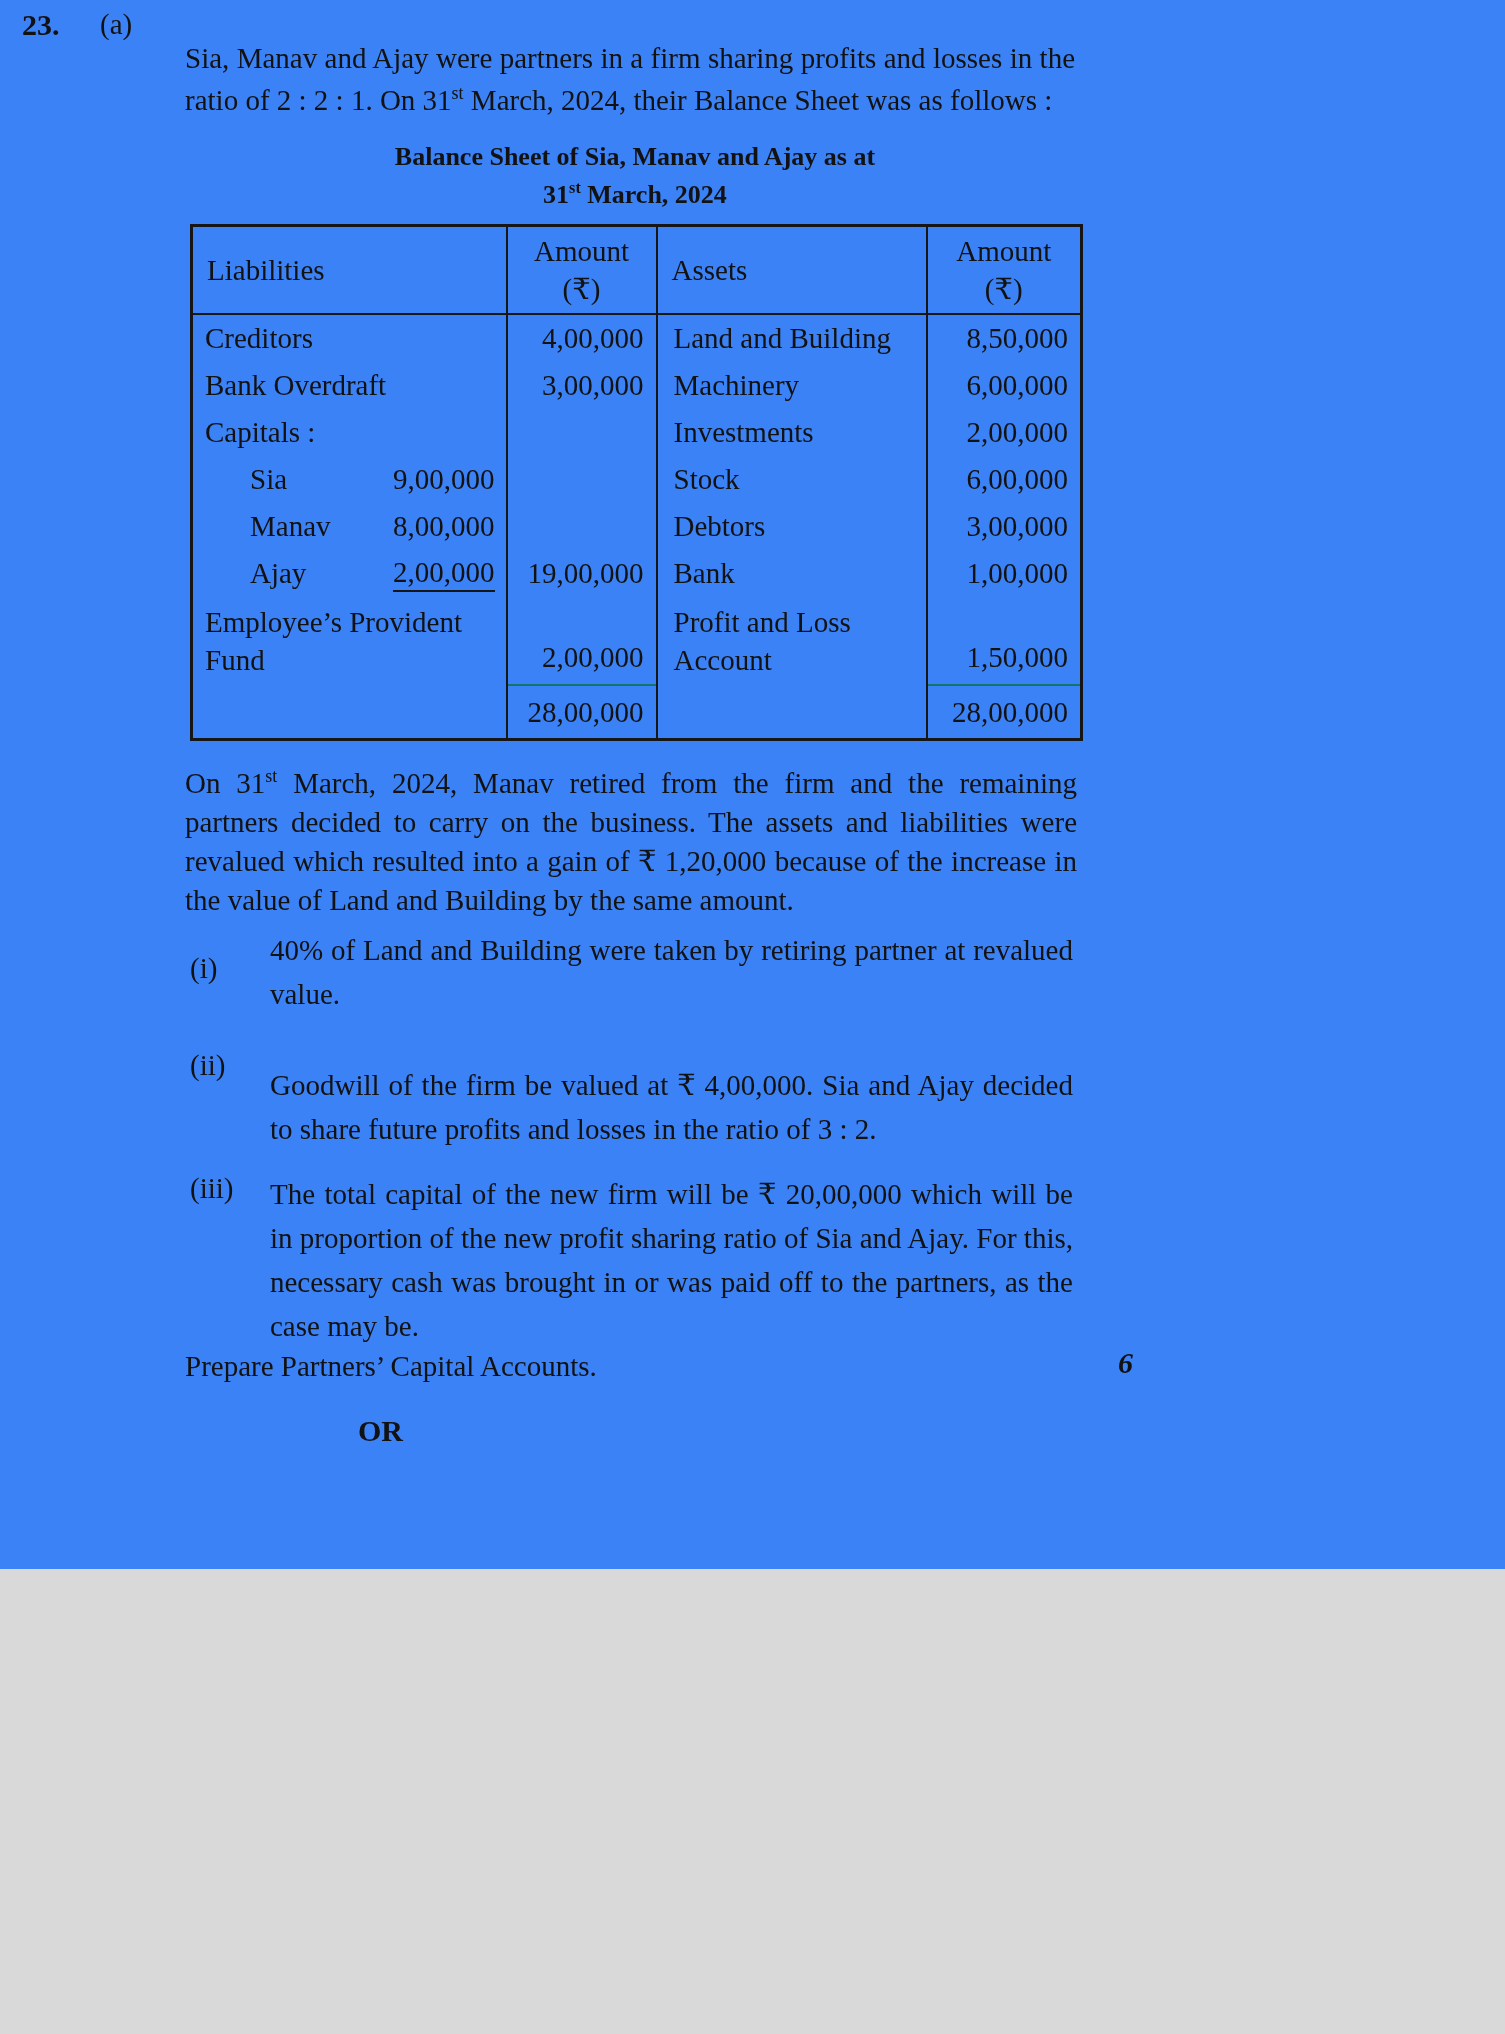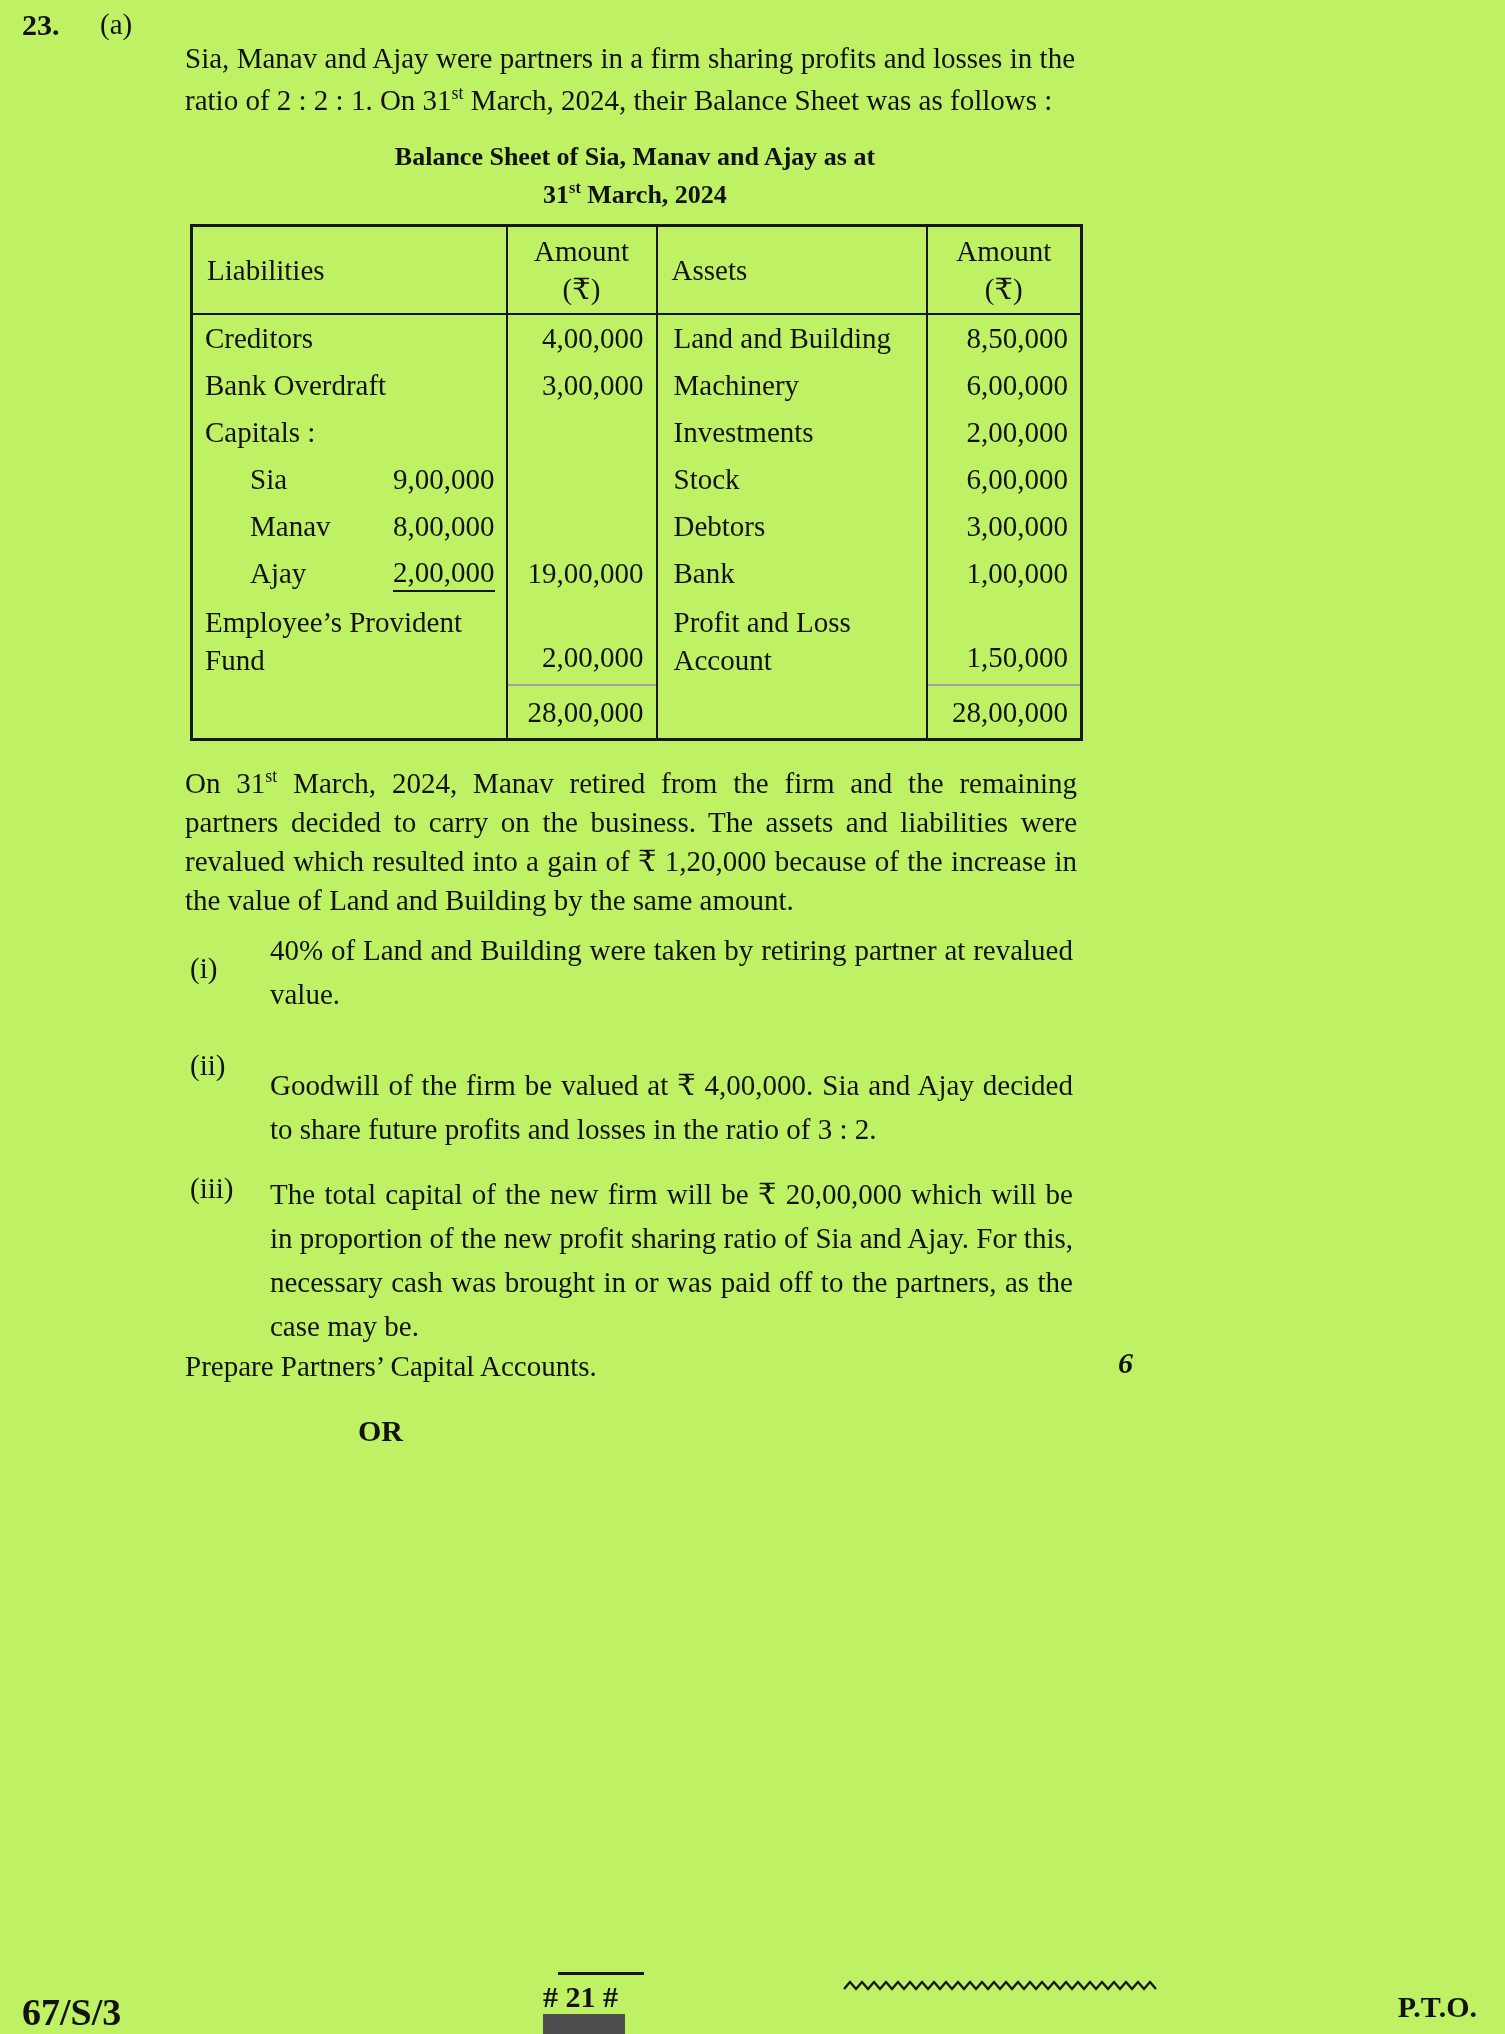--- a/index.html
+++ b/index.html
@@ -1,18 +1,18 @@
 <!DOCTYPE html>
 <html><head>
 <meta charset="utf-8">
 <style>
   html,body{margin:0;padding:0;background:#d9d9d9;}
   .page{
-    position:relative;width:1505px;height:2034px;margin:0 auto;
-    background:#bef264;color:#121212;
+    position:relative;width:1505px;height:1569px;margin:0 auto;
+    background:#3b82f6;color:#121212;
     font-family:"Liberation Serif","DejaVu Serif",serif;
     font-size:29px;overflow:hidden;
   }
   sup{font-size:0.62em;vertical-align:super;line-height:0;}
 
   .q-num{position:absolute;left:22px;top:8px;font-weight:bold;font-size:30px;}
   .q-part{position:absolute;left:100px;top:8px;}
   .intro{position:absolute;left:185px;top:8px;width:890px;text-align:justify;line-height:42px;}
 
   .bs-title{position:absolute;left:190px;top:138px;width:890px;text-align:center;
@@ -25,21 +25,21 @@
   .bs-table thead th{border-bottom:2px solid #161616;height:84px;}
   .h-li,.h-as{text-align:left;padding-left:14px;}
   .h-amt{text-align:center;line-height:38px;}
   .c-li{padding-left:12px;}
   .c-as{padding-left:16px;padding-right:4px;}
   .c-amt{text-align:right;padding-right:12px;}
   .bs-table tbody td{height:45px;}
   tr.row-tall td{height:78px;line-height:38px;}
   tr.row-tall .c-amt{vertical-align:bottom;padding-bottom:8px;}
   tr.row-total td{height:50px;}
-  tr.row-total .c-amt{border-top:2px solid #a3a3a3;}
+  tr.row-total .c-amt{border-top:2px solid #0f766e;}
   .li-flex{display:flex;justify-content:space-between;align-items:center;
     padding-left:45px;padding-right:10px;}
   .li-sub-amount.underlined{border-bottom:2px solid #161616;padding-bottom:1px;}
 
   .para{position:absolute;left:185px;top:735px;width:892px;text-align:justify;line-height:39px;}
 
   .cond-label{position:absolute;left:190px;width:72px;}
   .cond-text{position:absolute;left:270px;width:803px;text-align:justify;line-height:44px;}
 
   .prepare{position:absolute;left:185px;top:1350px;}

